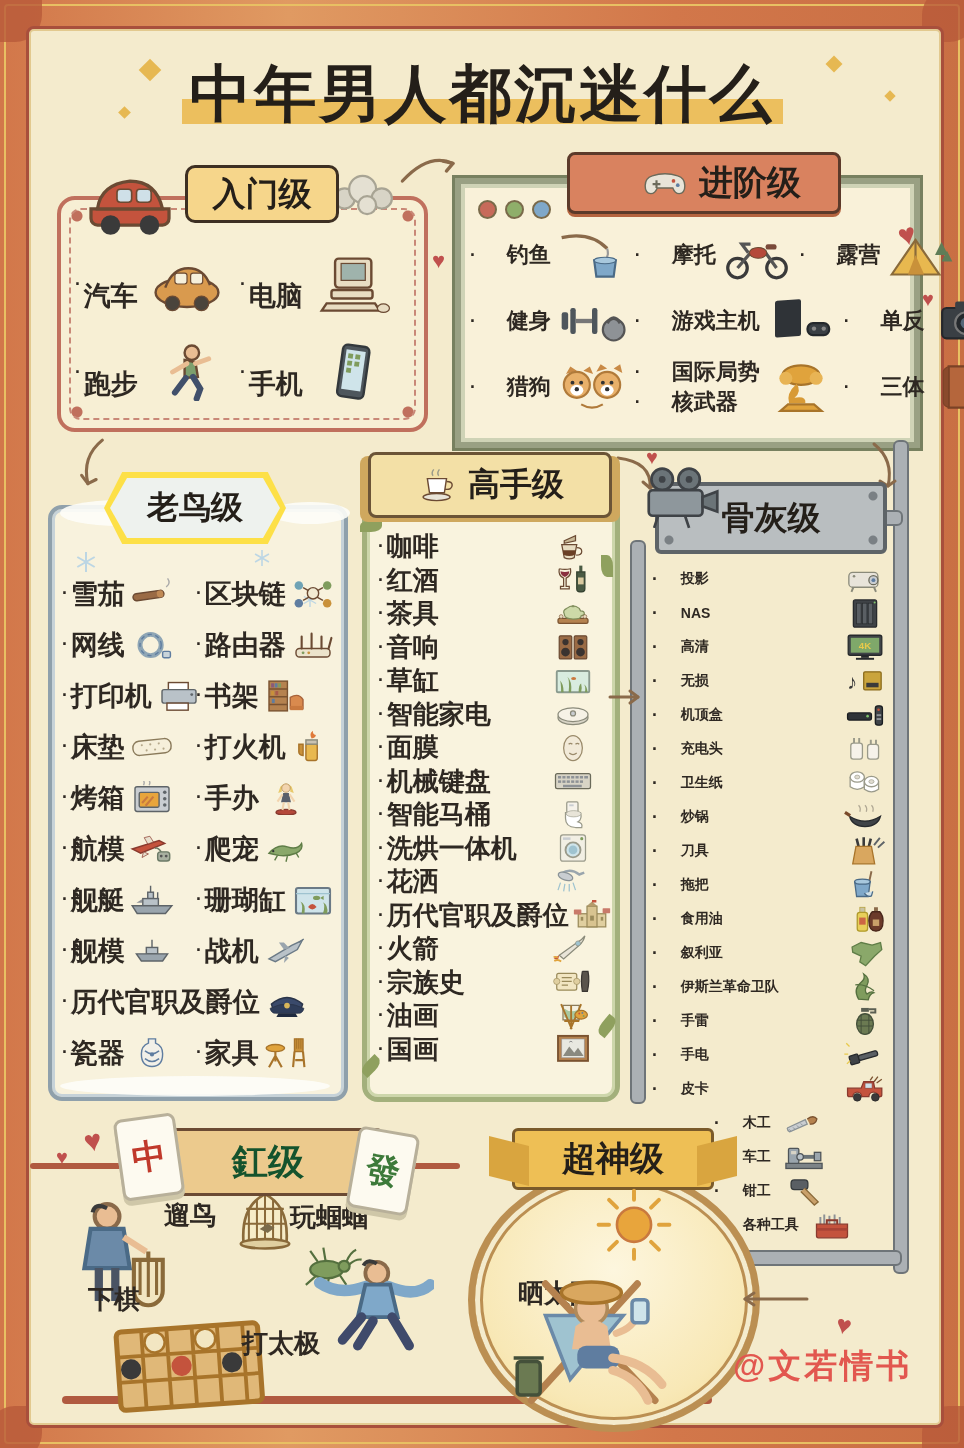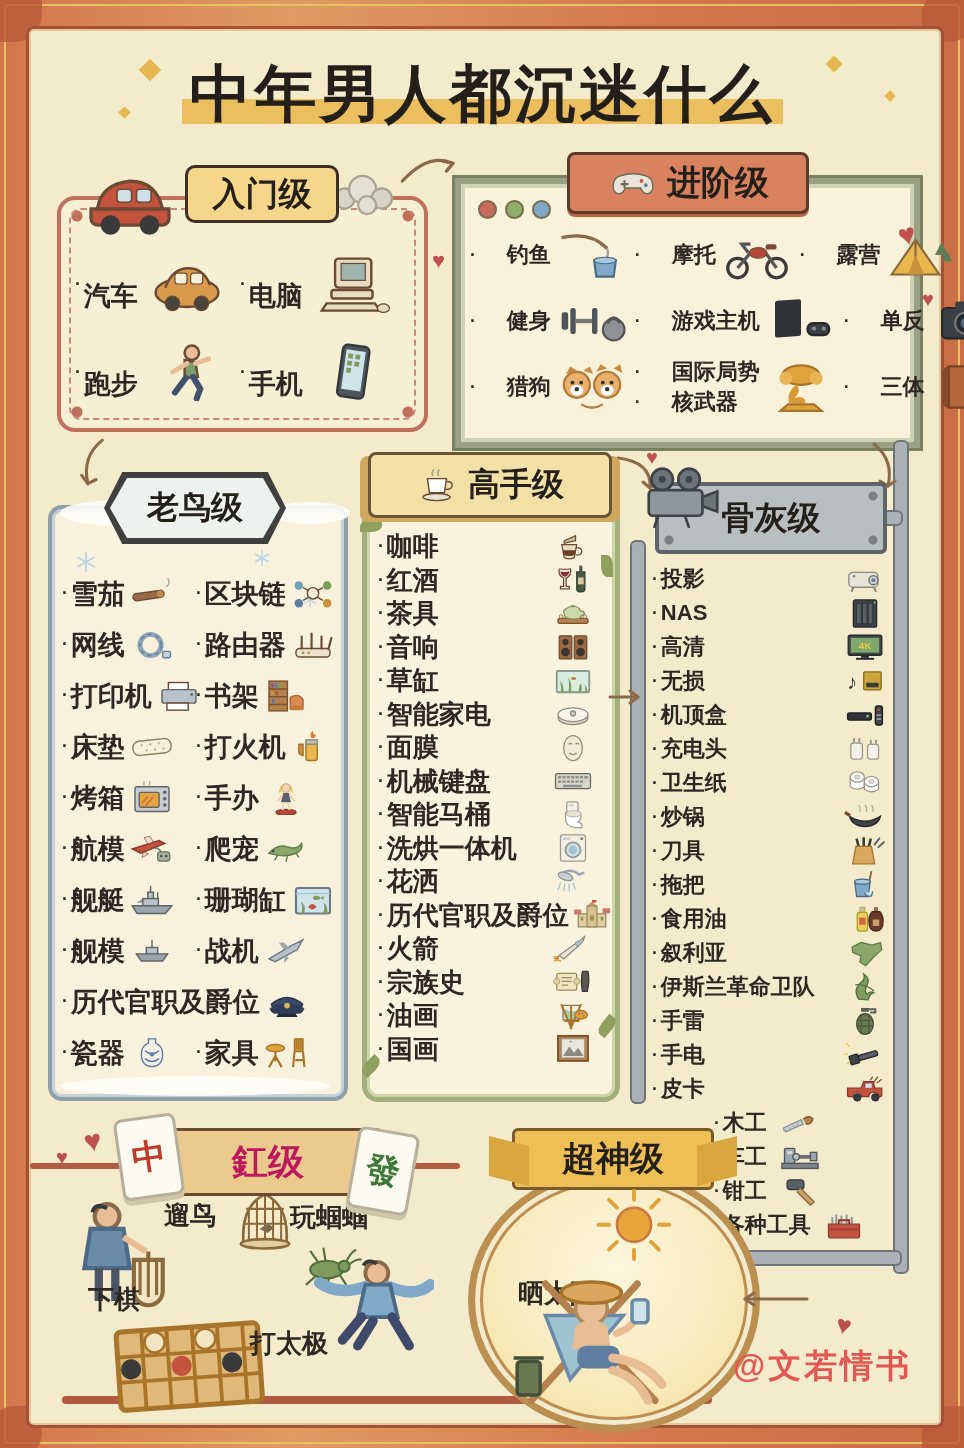--- a/index.html
+++ b/index.html
@@ -37,36 +37,36 @@
         border-radius:10px;display:flex;align-items:center;justify-content:center;font-size:33px;font-weight:bold;color:#241f19;z-index:5;}
   .s-e{position:absolute;left:75px;top:240px;width:330px;display:flex;flex-wrap:wrap;}
   .s-e .item{width:50%;height:88px;gap:4px;}
   .s-e .lbl{font-size:27px;margin-top:24px;}
   .s-e .ic{width:90px;height:58px;}
   
   .box2{position:absolute;left:455px;top:178px;width:453px;height:258px;border:6px solid #99a083;background:#f9f1d9;
         box-shadow:inset 0 0 0 4px #cfd3b6,0 0 0 3px #77805f;}
   .banner2{position:absolute;left:567px;top:152px;width:236px;height:56px;background:#d9825f;border:3px solid #5c3a2a;
         border-radius:8px;display:flex;align-items:center;justify-content:center;gap:8px;font-size:34px;font-weight:bold;color:#241f19;z-index:5;
-        box-shadow:0 3px 0 #b5643f;}
+        box-shadow:0 3px 0 #b5643f;padding-left:32px;}
   .banner2 .ic{width:52px;height:34px;}
   .btn3{position:absolute;display:flex;gap:8px;left:478px;top:200px;}
   .btn3 i{width:15px;height:15px;border-radius:50%;display:block;border:2px solid #7a6a4a;}
   .s-a{position:absolute;left:470px;top:222px;width:426px;}
   .s-a .row{display:flex;align-items:center;height:66px;}
   .s-a .item{gap:4px;margin-right:6px;}
   .s-a .lbl{font-size:24px;}
   .s-a .lwrap .lbl{font-size:22px;margin-left:28px;}
   .s-a .ic{width:74px;height:52px;}
   
   .box3{position:absolute;left:48px;top:505px;width:292px;height:588px;border:4px solid #8fa0ab;border-radius:14px;
         background:#f8f2dd;box-shadow:inset 0 0 0 3px #c6d2d8;}
   .snowcap{position:absolute;background:#fdfdf8;border-radius:50%;opacity:.9;}
   .badge3{position:absolute;left:104px;top:472px;width:182px;height:72px;z-index:5;
-        clip-path:polygon(10% 0,90% 0,100% 50%,90% 100%,10% 100%,0 50%);background:#404040;
+        clip-path:polygon(10% 0,90% 0,100% 50%,90% 100%,10% 100%,0 50%);background:#fde047;
         display:flex;align-items:center;justify-content:center;}
   .badge3 b{width:170px;height:60px;clip-path:polygon(10% 0,90% 0,100% 50%,90% 100%,10% 100%,0 50%);background:#eef2ee;
         display:flex;align-items:center;justify-content:center;font-size:32px;color:#241f19;}
   .flake{position:absolute;width:20px;height:20px;background:linear-gradient(#bcd6e4,#bcd6e4) center/2px 100% no-repeat;}
   .flake:before,.flake:after{content:"";position:absolute;inset:0;background:linear-gradient(#bcd6e4,#bcd6e4) center/2px 100% no-repeat;}
   .flake:before{transform:rotate(60deg);} .flake:after{transform:rotate(-60deg);}
   .s-v{position:absolute;left:62px;top:568px;width:268px;display:flex;flex-wrap:wrap;}
   .s-v .item{width:50%;min-height:51px;gap:3px;}
   .s-v .item.wide{width:100%;}
   .s-v .lbl{font-size:27px;}
@@ -86,27 +86,27 @@
   
   .pipe{position:absolute;background:#abb0b4;border:2px solid #6e7478;border-radius:6px;}
   .banner5{position:absolute;left:655px;top:482px;width:224px;height:64px;background:#b9bec0;border:4px solid #5e6468;
         border-radius:6px;display:flex;align-items:center;justify-content:center;font-size:33px;font-weight:bold;color:#241f19;z-index:5;
         background-image:radial-gradient(circle at 10px 10px,#7a8084 4px,transparent 5px),
           radial-gradient(circle at calc(100% - 10px) 10px,#7a8084 4px,transparent 5px),
           radial-gradient(circle at 10px calc(100% - 10px),#7a8084 4px,transparent 5px),
           radial-gradient(circle at calc(100% - 10px) calc(100% - 10px),#7a8084 4px,transparent 5px);}
   .s-h{position:absolute;left:652px;top:562px;width:236px;}
   .s-h .item{height:34px;justify-content:space-between;}
-  .s-h .lbl{font-size:22px;}
+  .s-h .lbl{font-size:14px;margin-left:20px;}
   .s-h .ic{width:46px;height:31px;}
   .s-h .item.indent{margin-left:62px;justify-content:flex-start;gap:10px;}
   
   .rail{position:absolute;background:#b05a40;border-radius:4px;}
   .banner6{position:absolute;left:152px;top:1128px;width:226px;height:62px;background:#ecca8d;border:3px solid #6b4a33;
-        border-radius:8px;display:flex;align-items:center;justify-content:center;font-size:36px;font-weight:bold;color:#be185d;z-index:6;}
+        border-radius:8px;display:flex;align-items:center;justify-content:center;font-size:36px;font-weight:bold;color:#14532d;z-index:6;}
   .tile{position:absolute;width:56px;height:76px;background:#fdfaf0;border:3px solid #b8b09a;border-radius:8px;
         box-shadow:0 5px 0 #cfc7a8;display:flex;align-items:center;justify-content:center;font-size:34px;font-weight:bold;z-index:7;}
   .glabel{position:absolute;font-weight:bold;color:#2e2822;font-size:26px;z-index:4;}
   .deco{position:absolute;}
   
   .circle7{position:absolute;left:468px;top:1168px;width:278px;height:250px;border-radius:50%;
         border:7px solid #bb8f52;box-shadow:inset 0 0 0 5px #f4ebcd,inset 0 0 0 8px #bb8f52;
         background:radial-gradient(circle at 50% 38%,#fdf6de 0%,#f8e8b6 65%,#f2d890 100%);}
   .banner7{position:absolute;left:512px;top:1128px;width:196px;height:56px;background:#eebf55;border:3px solid #7a5a2a;
         border-radius:6px;display:flex;align-items:center;justify-content:center;font-size:34px;font-weight:bold;color:#241f19;z-index:6;}
@@ -1442,21 +1442,21 @@
       <g transform="rotate(-4 32 24)">
         <rect x="4" y="10" width="56" height="31" rx="2" fill="#e0b878" stroke="#a8742a" stroke-width="2"></rect>
         <path d="M4 20 h56 M4 30 h56 M14 10 v31 M24 10 v31 M34 10 v31 M44 10 v31 M54 10 v31" stroke="#a8742a" stroke-width="1.5"></path>
         <circle cx="19" cy="15" r="4" fill="#f2e6c2" stroke="#a8742a"></circle>
         <circle cx="29" cy="25" r="4" fill="#c4533d"></circle>
         <circle cx="39" cy="15" r="4" fill="#f2e6c2" stroke="#a8742a"></circle>
         <circle cx="49" cy="25" r="4" fill="#3a3a3a"></circle>
         <circle cx="9" cy="25" r="4" fill="#3a3a3a"></circle>
       </g>
     </svg></div>
-<div class="glabel" style="left:250px;top:1326px">打太极</div>
+<div class="glabel" style="left:242px;top:1326px">打太极</div>
 <div class="deco" style="left:312px;top:1258px;width:122px;height:140px"><svg viewBox="0 0 64 56">
       <circle cx="34" cy="8" r="6" fill="#e9bd93" stroke="#8a6a4a" stroke-width="2"></circle>
       <path d="M34 3 q-5 -3 -7 1" stroke="#3a3a3a" fill="none" stroke-width="2"></path>
       <path d="M28 15 q-14 5 -24 -2 M40 15 q14 6 22 -1" stroke="#7fa8c9" stroke-width="6" fill="none" stroke-linecap="round"></path>
       <path d="M28 14 h13 l4 17 h-21 z" fill="#7fa8c9" stroke="#4a6a86" stroke-width="2"></path>
       <path d="M26 31 l-10 12 m8 3 l8 -13 m10 -2 l9 15" stroke="#3f4a6b" stroke-width="5" stroke-linecap="round" fill="none"></path>
     </svg></div>
 
 <div class="circle7"></div>
 <div class="banner7">

